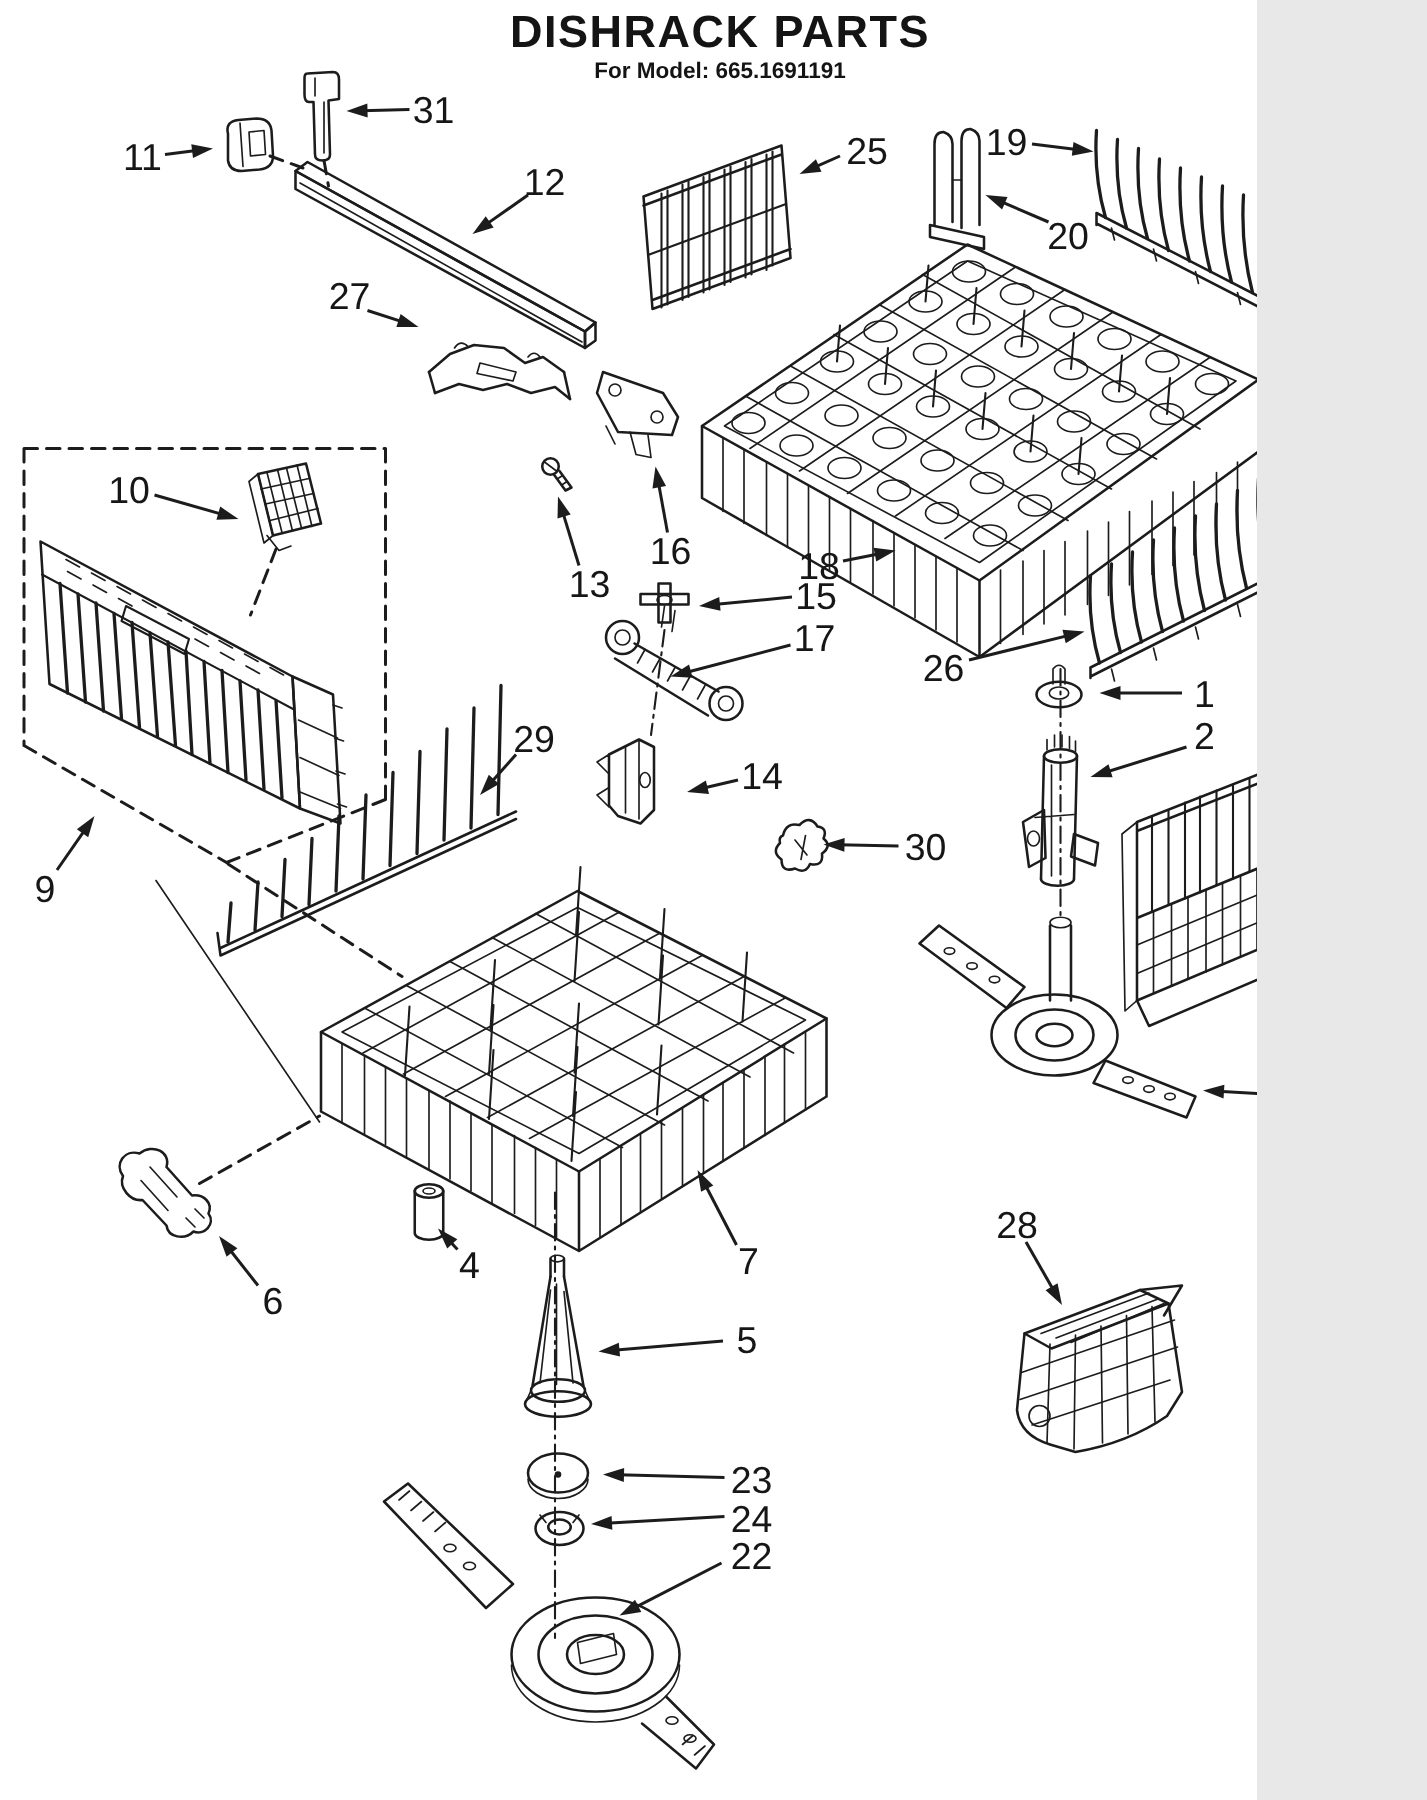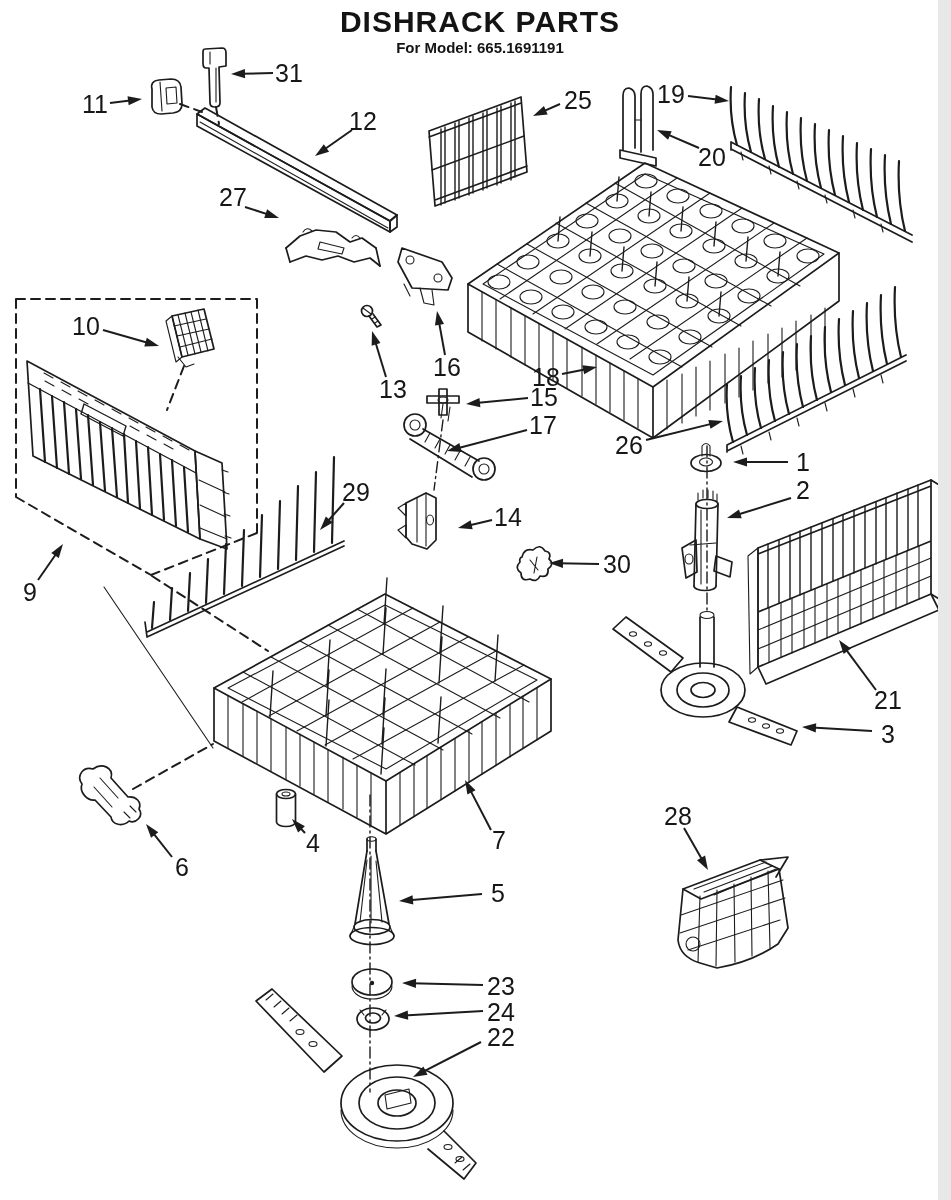--- a/index.html
+++ b/index.html
@@ -1,16 +1,16 @@
 <!DOCTYPE html>
 <html><head>
 <meta charset="utf-8">
 <style>
   html,body{margin:0;padding:0;background:#e8e8e8;}
-  #page{position:relative;width:938px;height:1200px;background:#ffffff;overflow:hidden;
+  #page{position:relative;width:838px;height:1200px;background:#ffffff;overflow:hidden;
         font-family:"Liberation Sans",sans-serif;}
   .title{position:absolute;top:5px;left:0;width:960px;text-align:center;
          font-size:30px;font-weight:bold;letter-spacing:1px;color:#141414;}
   .subtitle{position:absolute;top:39px;left:0;width:960px;text-align:center;
          font-size:15px;font-weight:bold;color:#141414;}
   svg{position:absolute;top:0;left:0;}
   .ln{fill:none;stroke:#1c1c1c;stroke-width:1.7;stroke-linecap:round;stroke-linejoin:round;}
   .hv{stroke-width:2.2;}
   .md{stroke-width:1.4;}
   .th{stroke-width:1.1;}

